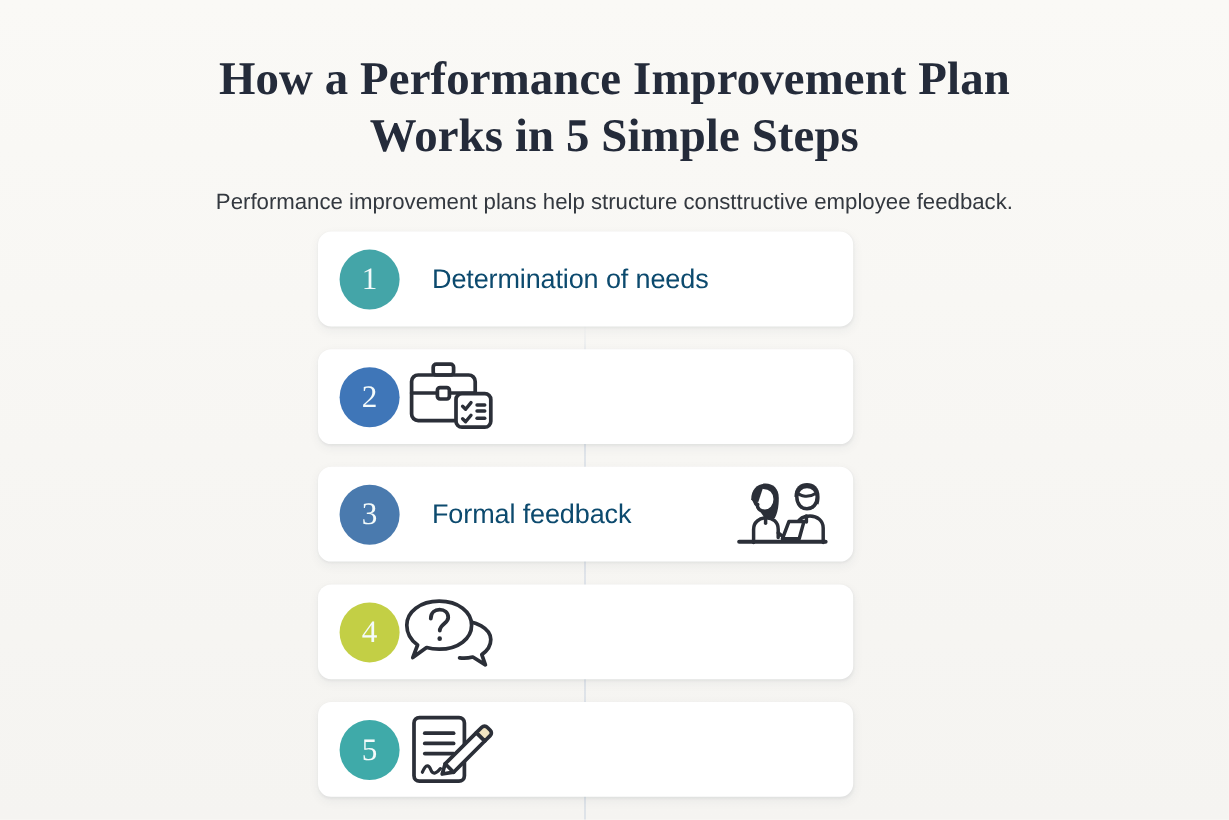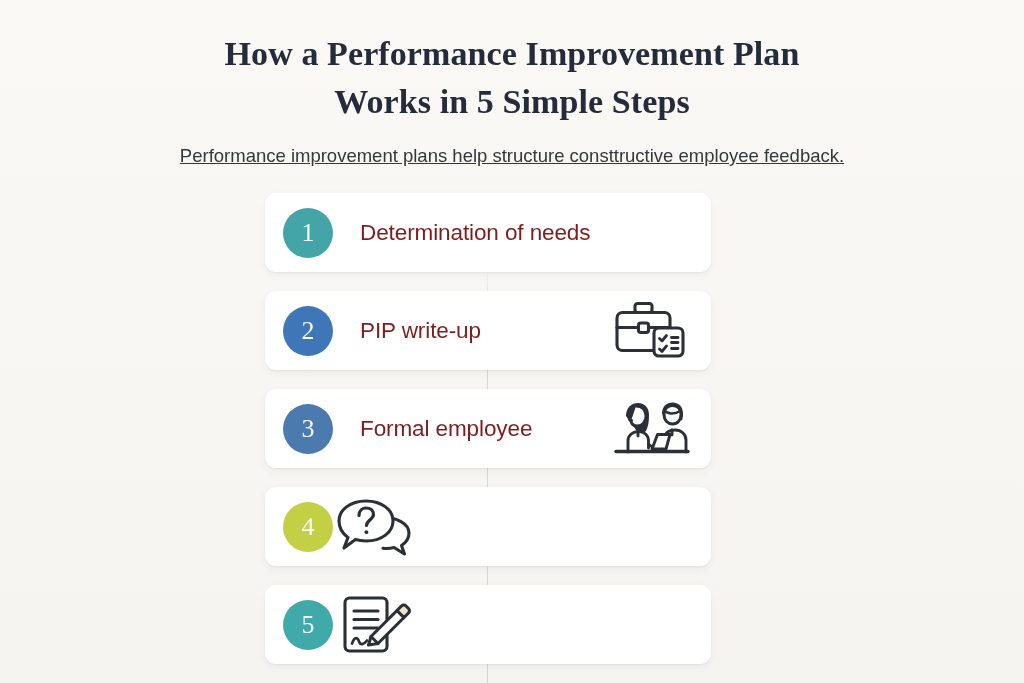--- a/index.html
+++ b/index.html
@@ -27,37 +27,36 @@
   .header {
     position: absolute;
     left: 0;
     top: 30px;
     width: 1024px;
     text-align: center;
   }
   .title {
     font-family: "Liberation Serif", "DejaVu Serif", serif;
     font-weight: 700;
-    font-size: 34px;
+    font-size: 39px;
     line-height: 48px;
     color: #242b3a;
     letter-spacing: 0.1px;
-    margin: 0;
+    margin: 12px;
     padding: 0 60px;
     white-space: pre-line;
   }
   .subtitle {
     font-family: "Liberation Sans", sans-serif;
     font-weight: 400;
     font-size: 18.5px;
     line-height: 24px;
     color: #33383f;
     margin: 18px 0 0 0;
     padding: 0 40px;
-    text-decoration: underline;
   }
 
   
   .steps {
     position: absolute;
     left: 265px;
     top: 193px;
     width: 446px;
   }
 
@@ -106,21 +105,21 @@
     line-height: 1;
     user-select: none;
   }
 
   .label {
     flex: 1 1 auto;
     margin-left: 27px;
     font-family: "Liberation Sans", sans-serif;
     font-size: 22.5px;
     font-weight: 400;
-    color: #7f1d1d;
+    color: #0c4a6e;
     letter-spacing: -0.1px;
     white-space: nowrap;
   }
 
   .icon-slot {
     flex: 0 0 auto;
     width: 86px;
     height: 64px;
     display: flex;
     align-items: center;
@@ -148,21 +147,20 @@
         <span>1</span>
       </div>
       <div class="label">Determination of needs</div>
       <div class="icon-slot"></div>
     </div>
 
     <div class="card">
       <div class="badge" style="background:#3f76b8">
         <span>2</span>
       </div>
-      <div class="label">PIP write-up</div>
       <div class="icon-slot">
         <svg width="80" height="60" viewBox="0 0 80 60" fill="none" stroke="#2b2f38" stroke-width="3.1" stroke-linecap="round" stroke-linejoin="round">
           <rect x="25" y="2.5" width="17" height="9" rx="2.6"></rect>
           <rect x="7" y="11.5" width="53" height="38" rx="5.5"></rect>
           <line x1="7" y1="26.5" x2="28" y2="26.5"></line>
           <line x1="39" y1="26.5" x2="60" y2="26.5"></line>
           <rect x="28.5" y="22" width="10" height="9.5" rx="2.2"></rect>
           <rect x="44" y="27" width="29" height="28" rx="5" fill="#ffffff"></rect>
           <polyline points="49.5,37.5 52,40 56.5,34.5" stroke-width="2.8"></polyline>
           <polyline points="49.5,48 52,50.5 56.5,45" stroke-width="2.8"></polyline>
@@ -170,21 +168,21 @@
           <line x1="61.5" y1="41.5" x2="68" y2="41.5" stroke-width="2.8"></line>
           <line x1="61.5" y1="47.5" x2="68" y2="47.5" stroke-width="2.8"></line>
         </svg>
       </div>
     </div>
 
     <div class="card">
       <div class="badge" style="background:#4a7aae">
         <span>3</span>
       </div>
-      <div class="label">Formal employee</div>
+      <div class="label">Formal feedback</div>
       <div class="icon-slot">
         <svg width="84" height="58" viewBox="0 0 84 58" fill="none" stroke="#2b2f38" stroke-width="2.9" stroke-linecap="round" stroke-linejoin="round">
 
           <path d="M18 16 C18 7 24 3 30 3 C36 3 41 7 41 15 C41 22 40 27 38 31 C36 33 33 34 31 34" fill="#2b2f38" stroke="none"></path>
           <path d="M28 6 C34 6 38 10 38 16 C38 22 34 26 29.5 26 C26 26 23.5 24 23 21" fill="#ffffff" stroke="#2b2f38"></path>
           <path d="M23.5 20.5 C21 20.5 20.5 17 22.5 16.5" fill="#ffffff"></path>
 
           <path d="M20 52 L20 41 C20 35 25 31.5 30.5 31.5 C36 31.5 40.5 35 40.5 41 L40.5 48" fill="#ffffff"></path>
           <path d="M30 31.5 L30 36"></path>
 

